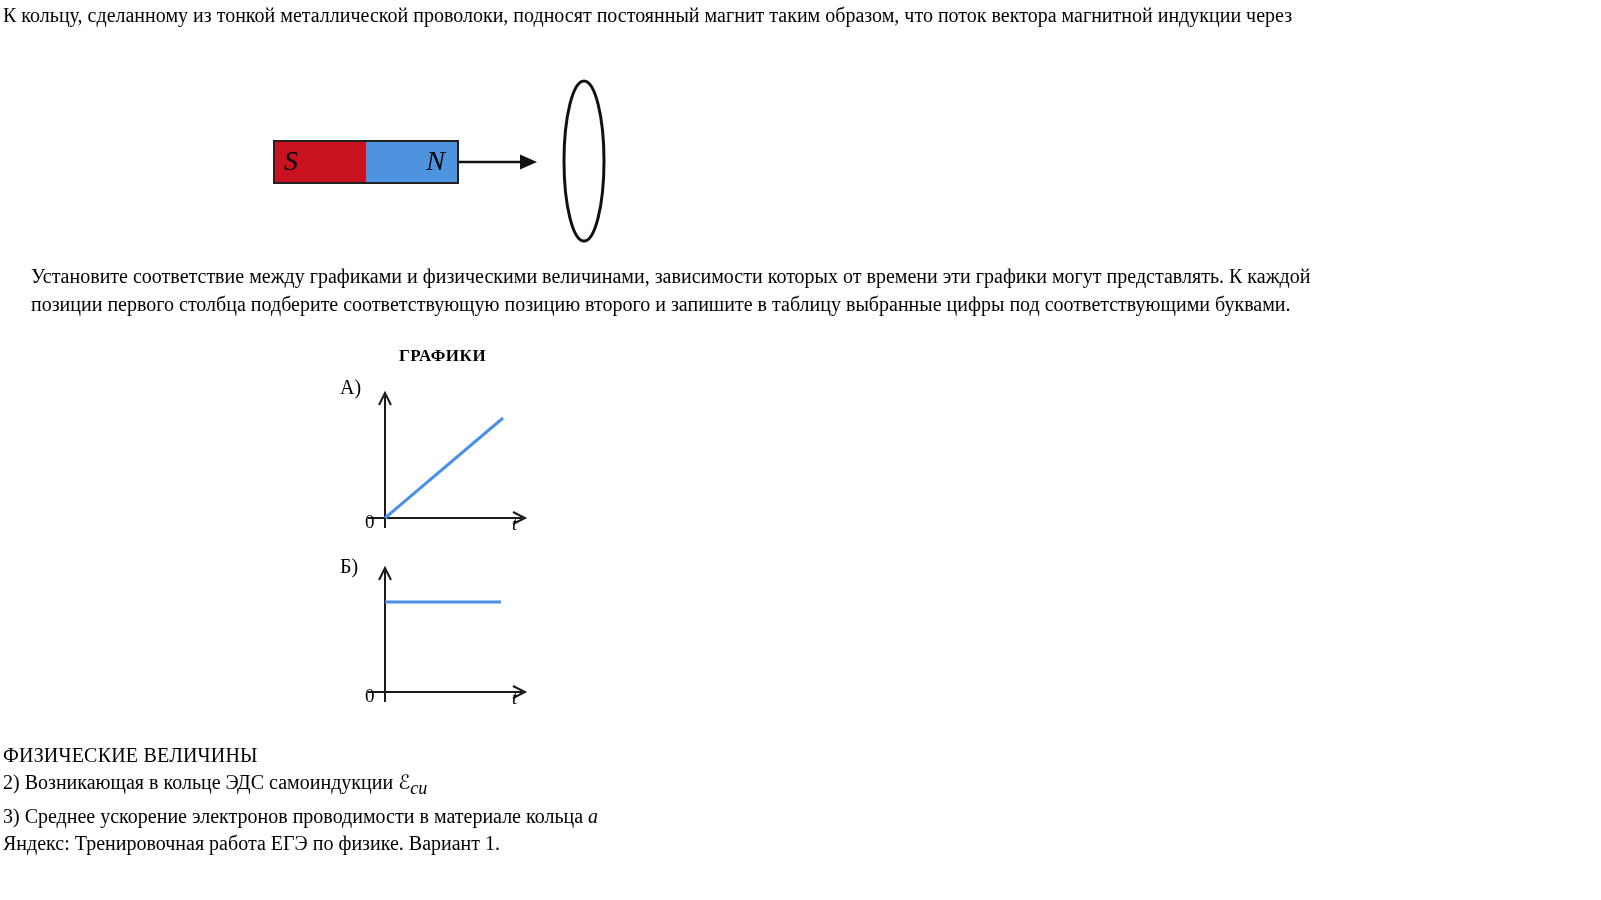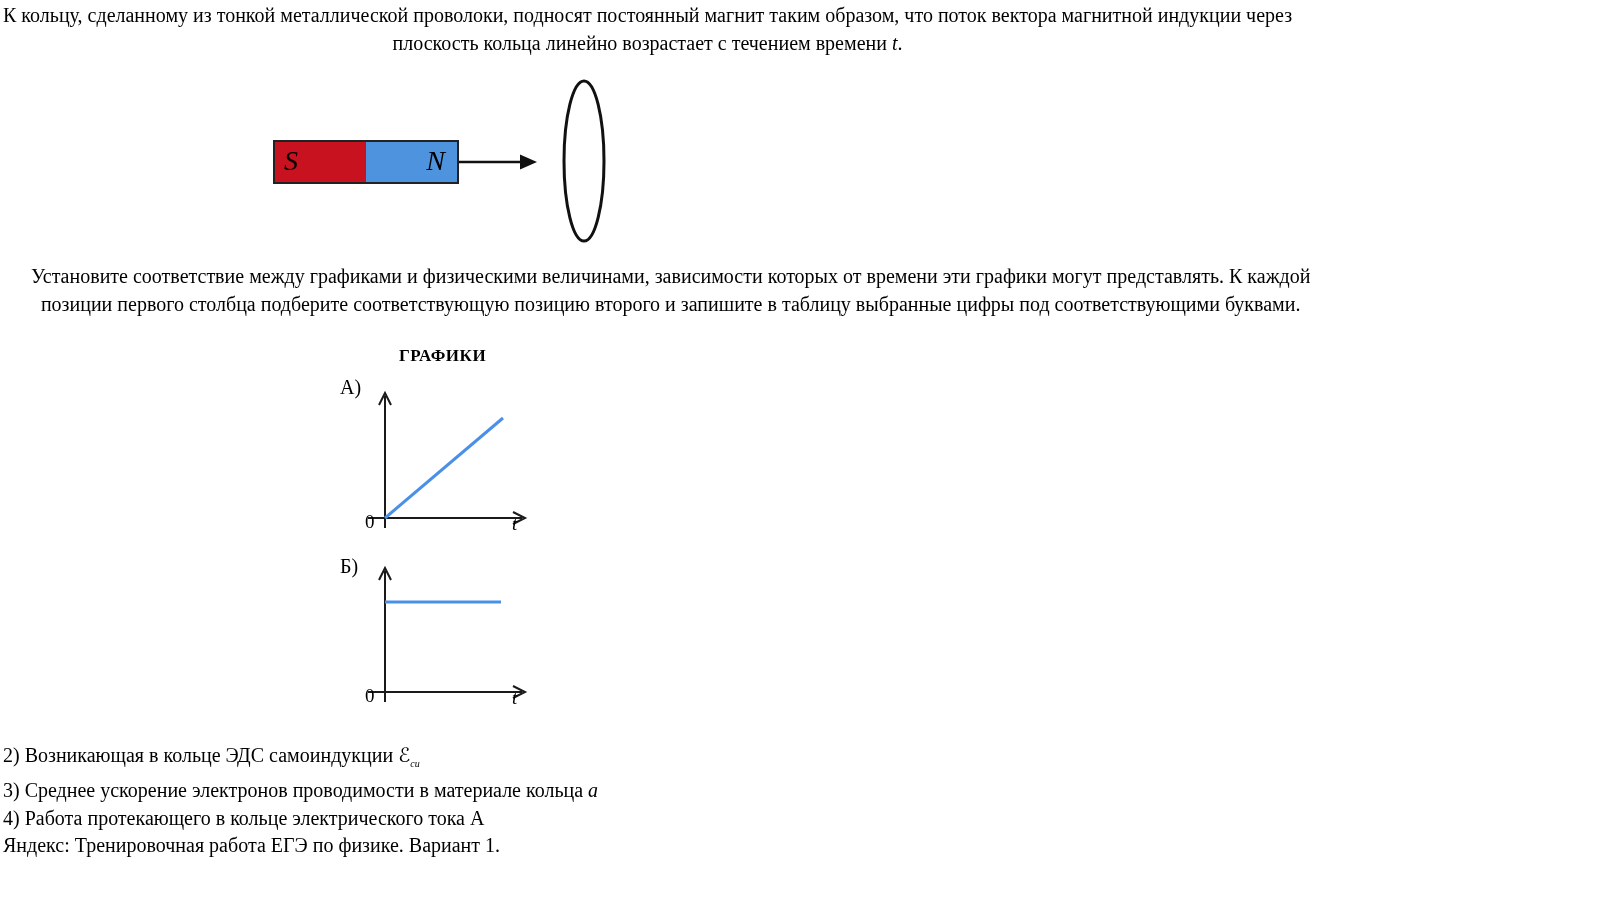--- a/index.html
+++ b/index.html
@@ -5,21 +5,21 @@
   * { margin: 0; padding: 0; box-sizing: border-box; }
   html, body {
     width: 1601px; height: 900px;
     background: #ffffff;
     overflow: hidden;
     font-family: "Liberation Serif", "DejaVu Serif", serif;
     color: #000000;
     position: relative;
   }
   .abs { position: absolute; }
-  .para { font-size: 20px; line-height: 28px; white-space: nowrap; text-align: center; }
+  .para { font-size: 20px; line-height: 28px; white-space: nowrap; }
   .it { font-style: italic; }
 
   
   .diagram { left: 260px; top: 75px; width: 380px; height: 172px; }
   .magnet {
     position: absolute; left: 13px; top: 65px; width: 186px; height: 44px;
     display: flex; border: 2px solid #222222;
   }
   .pole { flex: 1; position: relative; }
   .pole-label {
@@ -40,28 +40,27 @@
   .graph .axis-head { stroke: #1a1a1a; stroke-width: 2; fill: none; stroke-linejoin: miter; }
   .graph .data-line { stroke-width: 3; fill: none; }
   .graph-letter { position: absolute; font-size: 20px; }
   .origin-label { position: absolute; font-size: 19px; }
   .t-label { position: absolute; font-size: 19px; font-style: italic; }
 
   
   .quantities { left: 3px; top: 742px; font-size: 20px; line-height: 27.3px; white-space: nowrap; }
   .quantities .heading { letter-spacing: 0.2px; }
   .emf-symbol { font-family: "DejaVu Serif", "DejaVu Sans", serif; }
-  sub.emf-sub { font-size: 10px; font-style: italic; }
+  sub.emf-sub { font-size: 18px; font-style: italic; }
 </style>
 </head>
 <body>
 
 <div class="abs para" style="left:3px; top:1px;">
   <div><span>К кольцу, сделанному из тонкой металлической проволоки, подносят постоянный магнит таким образом, что поток вектора магнитной индукции через</span></div>
-  <div><span>плоскость кольца линейно возрастает с течением времени </span><span class="it">t</span><span>.</span></div>
 </div>
 
 <div class="abs diagram">
   <div class="magnet">
     <div class="pole pole-s" style="background: rgb(201, 18, 31);">
       <span class="pole-label">S</span>
     </div>
     <div class="pole pole-n" style="background: rgb(77, 147, 221);">
       <span class="pole-label">N</span>
     </div>
@@ -100,17 +99,17 @@
     <polyline class="axis-head" points="44,32 50,20 56,32"></polyline>
     <line class="axis" x1="33" y1="144" x2="187" y2="144"></line>
     <polyline class="axis-head" points="178,138 190,144 178,150"></polyline>
     <line class="data-line" x1="50" y1="54" x2="166" y2="54" stroke="#4a90e8"></line>
   </svg>
   <span class="origin-label" style="left:30px; top:137px;">0</span>
   <span class="t-label" style="left:177px; top:139px;">t</span>
 </div>
 
 <div class="abs quantities">
+  <div class="heading">ФИЗИЧЕСКИЕ ВЕЛИЧИНЫ</div>
   <div><span>2) Возникающая в кольце ЭДС самоиндукции </span><span class="emf-symbol">ℰ</span><sub class="emf-sub">си</sub></div>
   <div><span>3) Среднее ускорение электронов проводимости в материале кольца </span><span class="it">a</span></div>
-  <div><span>4) Работа протекающего в кольце электрического тока А</span></div>
   <div><span>Яндекс: Тренировочная работа ЕГЭ по физике. Вариант 1.</span></div>
 </div>
 
 </body></html>

